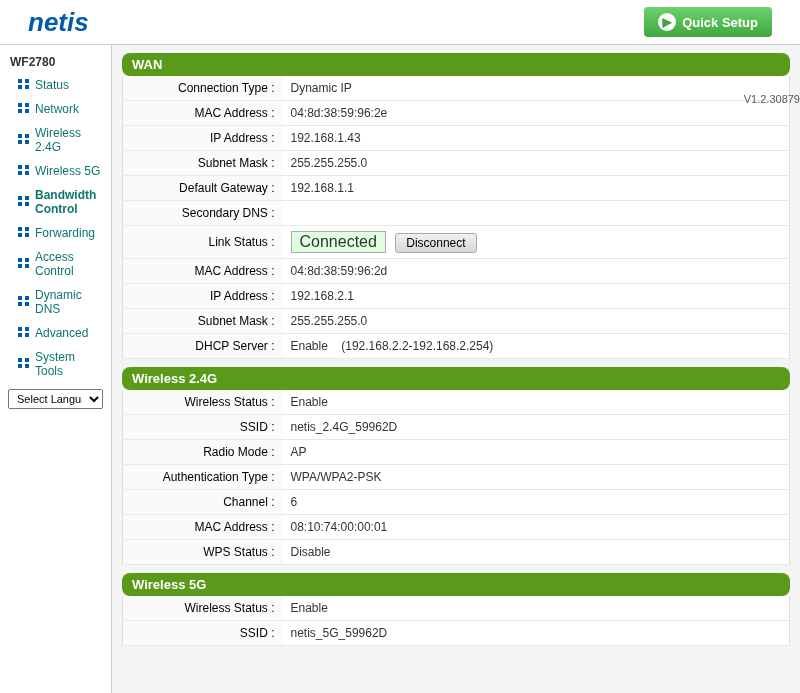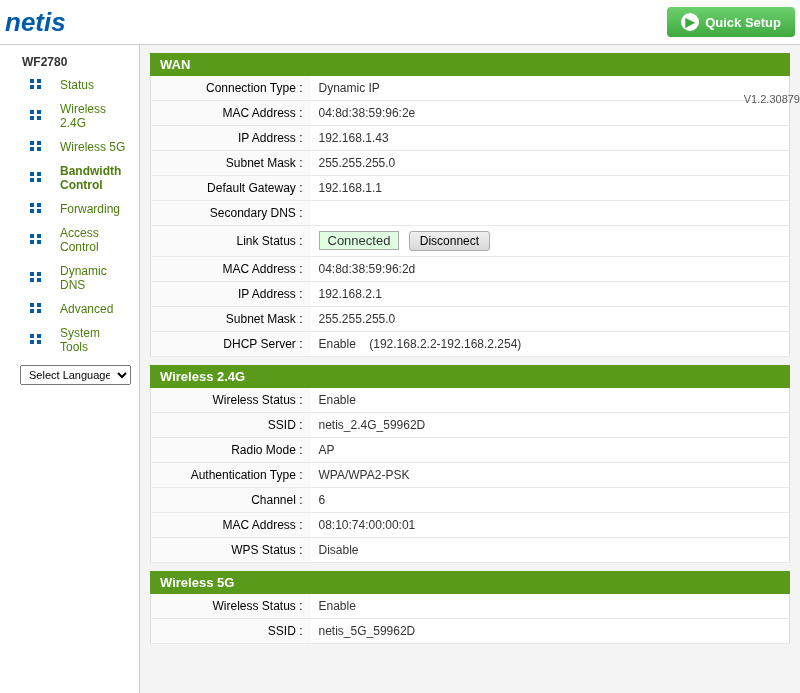--- a/index.html
+++ b/index.html
@@ -5,21 +5,21 @@
     * { margin: 0; padding: 0; box-sizing: border-box; }
     body { font-family: Arial, sans-serif; font-size: 12px; background: #e8e8e8; width: 800px; height: 693px; overflow: hidden; display: flex; flex-direction: column; }
 
     
     #topbar {
       background: #fff;
       height: 45px;
       display: flex;
       align-items: center;
       justify-content: space-between;
-      padding: 0 5px;
+      padding: 0 28px;
       border-bottom: 1px solid #ccc;
     }
     #logo {
       display: flex; align-items: center;
     }
     .quick-setup-btn {
       background: linear-gradient(to bottom, #6dd16d, #3ea83e);
       color: #fff;
       border: none;
       padding: 6px 14px;
@@ -43,39 +43,38 @@
 
     
     #main {
       display: flex;
       flex: 1;
       overflow: hidden;
     }
 
     
     #sidebar {
-      width: 140px;
+      width: 112px;
       background: #fff;
       border-right: 1px solid #ccc;
       padding-top: 4px;
       flex-shrink: 0;
-      padding-left: 12px;
     }
     .device-name {
       padding: 6px 10px 4px;
       font-weight: bold;
       font-size: 12px;
       color: #333;
     }
     .sidebar-item {
       padding: 5px 10px 5px 18px;
-      color: #4d7c0f;
+      color: #0f766e;
       cursor: pointer;
       font-size: 12px;
-      display: flex; align-items: center; gap: 18px;
+      display: flex; align-items: center; gap: 5px;
     }
     .sidebar-item .nav-icon {
       display: inline-block;
       width: 12px; height: 12px;
       flex-shrink: 0;
     }
     .nav-icon-grid {
       display: grid; grid-template-columns: 1fr 1fr; gap: 1.5px;
     }
     .nav-icon-grid span {
@@ -105,20 +104,21 @@
     }
 
     
     .section-header {
       background: #5a9a1a;
       color: #fff;
       padding: 4px 10px;
       font-weight: bold;
       font-size: 13px;
       margin-top: 8px;
+      border-radius: 8px;
     }
     .info-table {
       width: 100%;
       background: #fff;
       border-collapse: collapse;
       border: 1px solid #ddd;
       border-top: none;
     }
     .info-table tr {
       border-bottom: 1px solid #e8e8e8;
@@ -138,21 +138,21 @@
     .info-table td:nth-child(2) {
       color: #333;
       margin-top: 7px;
     }
     .status-connected {
       display: inline-block;
       background: #e0ffe0;
       border: 1px solid #aaa;
       padding: 1px 8px;
       margin-right: 6px;
-      font-size: 13px;
+      font-size: 16px;
     }
     .disconnect-btn {
       background: linear-gradient(to bottom, #f0f0f0, #d8d8d8);
       border: 1px solid #aaa;
       padding: 2px 10px;
       cursor: pointer;
       font-size: 12px;
       border-radius: 3px;
     }
   </style>
@@ -187,20 +187,31 @@
     </div>
     <div class="sidebar-item">
       <span class="nav-icon">
         <div class="nav-icon-grid">
             <span></span>
             <span></span>
             <span></span>
             <span></span>
           </div>
       </span>
+      <span>Network</span>
+    </div>
+    <div class="sidebar-item">
+      <span class="nav-icon">
+        <div class="nav-icon-grid">
+            <span></span>
+            <span></span>
+            <span></span>
+            <span></span>
+          </div>
+      </span>
       <span>Wireless 2.4G</span>
     </div>
     <div class="sidebar-item">
       <span class="nav-icon">
         <div class="nav-icon-grid">
             <span></span>
             <span></span>
             <span></span>
             <span></span>
           </div>

